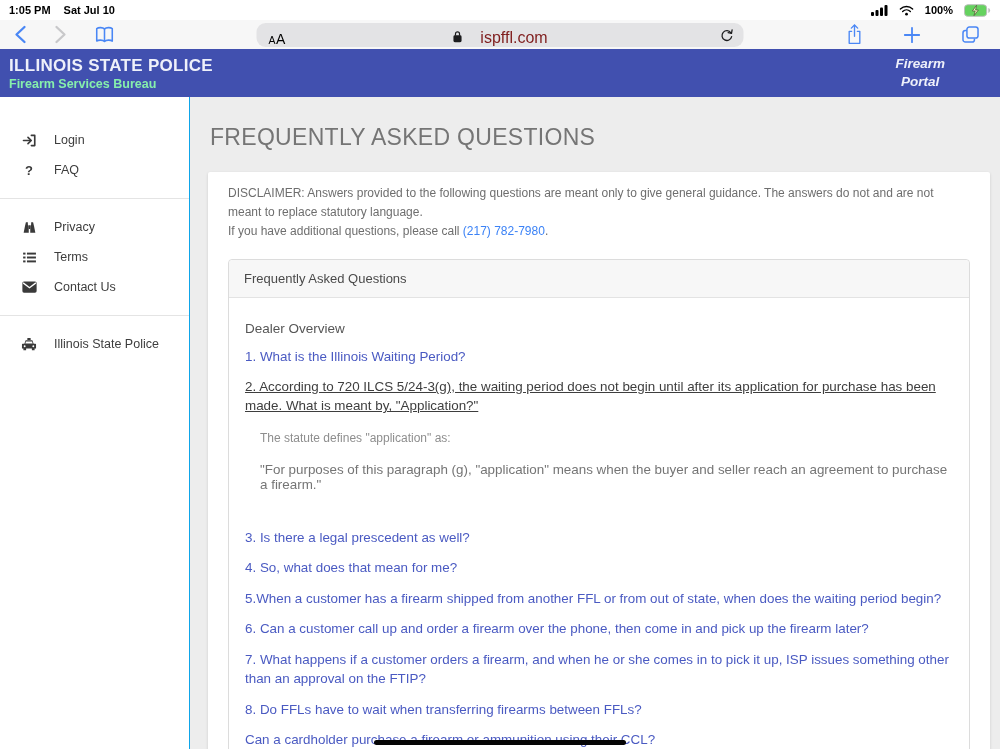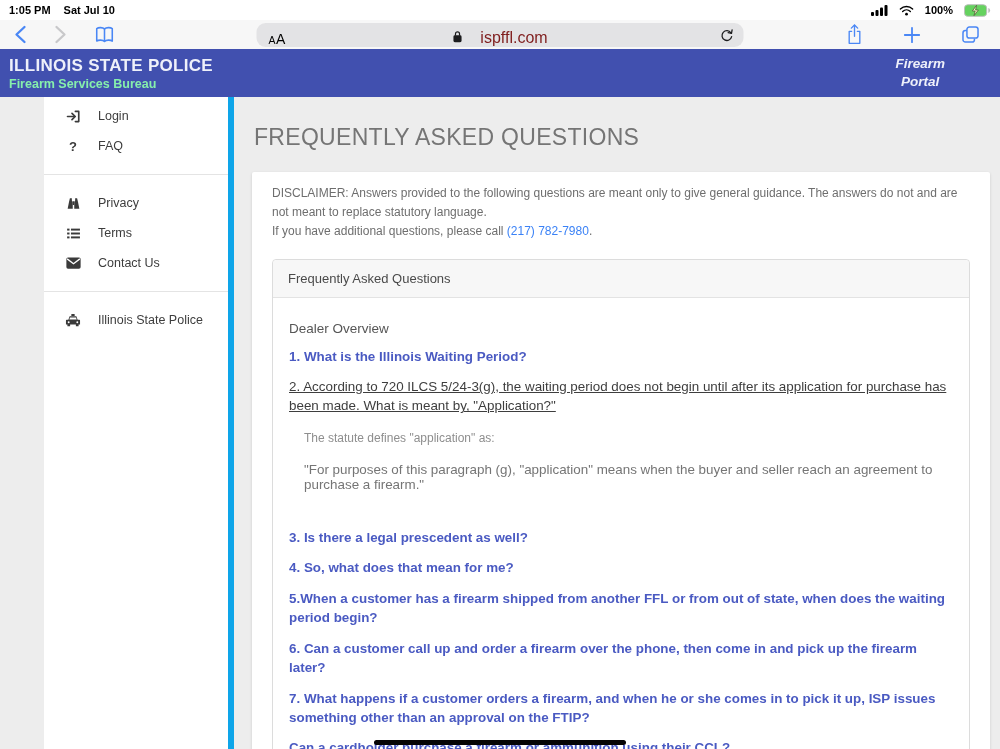--- a/index.html
+++ b/index.html
@@ -24,38 +24,38 @@
   .right-group { position:absolute; right:20px; display:flex; align-items:center; gap:40px; }
 
   
   .appheader { height:48px; background:#4150af; color:#fff; display:flex; justify-content:space-between; align-items:center; padding:0 55px 0 9px; }
   .appheader .title { font-size:17px; font-weight:700; letter-spacing:0.3px; color:#eef0fa; }
   .appheader .subtitle { font-size:12.5px; font-weight:700; color:#86efac; margin-top:1px; }
   .portal { text-align:center; font-style:italic; font-weight:700; font-size:13.5px; line-height:1.3; color:#eef0fa; }
 
   
   .bodywrap { display:flex; height:652px; }
-  .sidebar { width:190px; background:#fff; border-right:6px solid #0ea5e9; padding-top:4px; flex-shrink:0;margin-left:44px; }
+  .sidebar { width:190px; background:#fff; border-right:1px solid #0ea5e9; padding-top:28px; flex-shrink:0; }
   .side-item { display:flex; align-items:center; height:30px; padding-left:21px; gap:17px; font-size:12.5px; color:#3d3d3d; cursor:pointer; }
   .side-item .icon { width:16px; display:flex; justify-content:center; align-items:center; color:#3a3a3a; font-weight:700; font-size:13px; }
   .side-div { border-top:1px solid #e4e4e4; margin:13px 0; }
 
   .content { flex:1; background:#ededed; padding:0 10px 5px 18px; }
   .content h1 { font-size:23px; font-weight:400; color:#757575; letter-spacing:0.3px; margin:27px 0 21px 2px; }
 
   .card { background:#fff; border-radius:2px; box-shadow:0 1px 3px rgba(0,0,0,0.14); padding:12px 20px 28px 20px; }
   .disclaimer { font-size:12px; color:#6e6e6e; line-height:1.6; }
   .phone-link { color:#3b82f6; cursor:pointer; }
 
   .panel { margin-top:17px; border:1px solid #dcdcdc; border-radius:4px; background:#fff; }
   .panel-header { background:#f7f7f7; border-bottom:1px solid #e3e3e3; padding:11px 15px; font-size:13px; color:#4a4a4a; border-radius:4px 4px 0 0; }
   .panel-body { padding:15px 16px 14px; }
   .section-title { font-size:13.5px; color:#565656; margin:8px 0 2px; }
   .question { font-size:13.4px; line-height:1.45; margin:11px 0; }
-  .q-link { color:#4a5ac2; cursor:pointer;font-weight:bold; }
+  .q-link { color:#4a5ac2; cursor:pointer; }
   .q-open { color:#3e3e3e; text-decoration:underline; cursor:pointer; }
   .answer { margin:15px 0 36px 15px; }
   .answer-intro { font-size:12px; color:#8e8e8e; margin-bottom:17px; }
   .answer-quote { font-size:13.4px; color:#757575; }
 
   .home-indicator { position:absolute; left:50%; transform:translateX(-50%); bottom:4px; width:252px; height:5px; border-radius:3px; background:#050505; cursor:grab; }
 </style>
 </head>
 <body>
 
@@ -249,20 +249,21 @@
             <div class="answer">
               <div class="answer-intro">The statute defines "application" as:</div>
               <div class="answer-quote">"For purposes of this paragraph (g), "application" means when the buyer and seller reach an agreement to purchase a firearm."</div>
             </div>
 
             <div class="question q-link">3. Is there a legal prescedent as well?</div>
             <div class="question q-link">4. So, what does that mean for me?</div>
             <div class="question q-link">5.When a customer has a firearm shipped from another FFL or from out of state, when does the waiting period begin?</div>
             <div class="question q-link">6. Can a customer call up and order a firearm over the phone, then come in and pick up the firearm later?</div>
             <div class="question q-link">7. What happens if a customer orders a firearm, and when he or she comes in to pick it up, ISP issues something other than an approval on the FTIP?</div>
+            <div class="question q-link">8. Do FFLs have to wait when transferring firearms between FFLs?</div>
             <div class="question q-link">Can a cardholder purchase a firearm or ammunition using their CCL?</div>
           </div>
         </div>
       </div>
     </div>
   </div>
 
   <div class="home-indicator"></div>
 </div>
 

